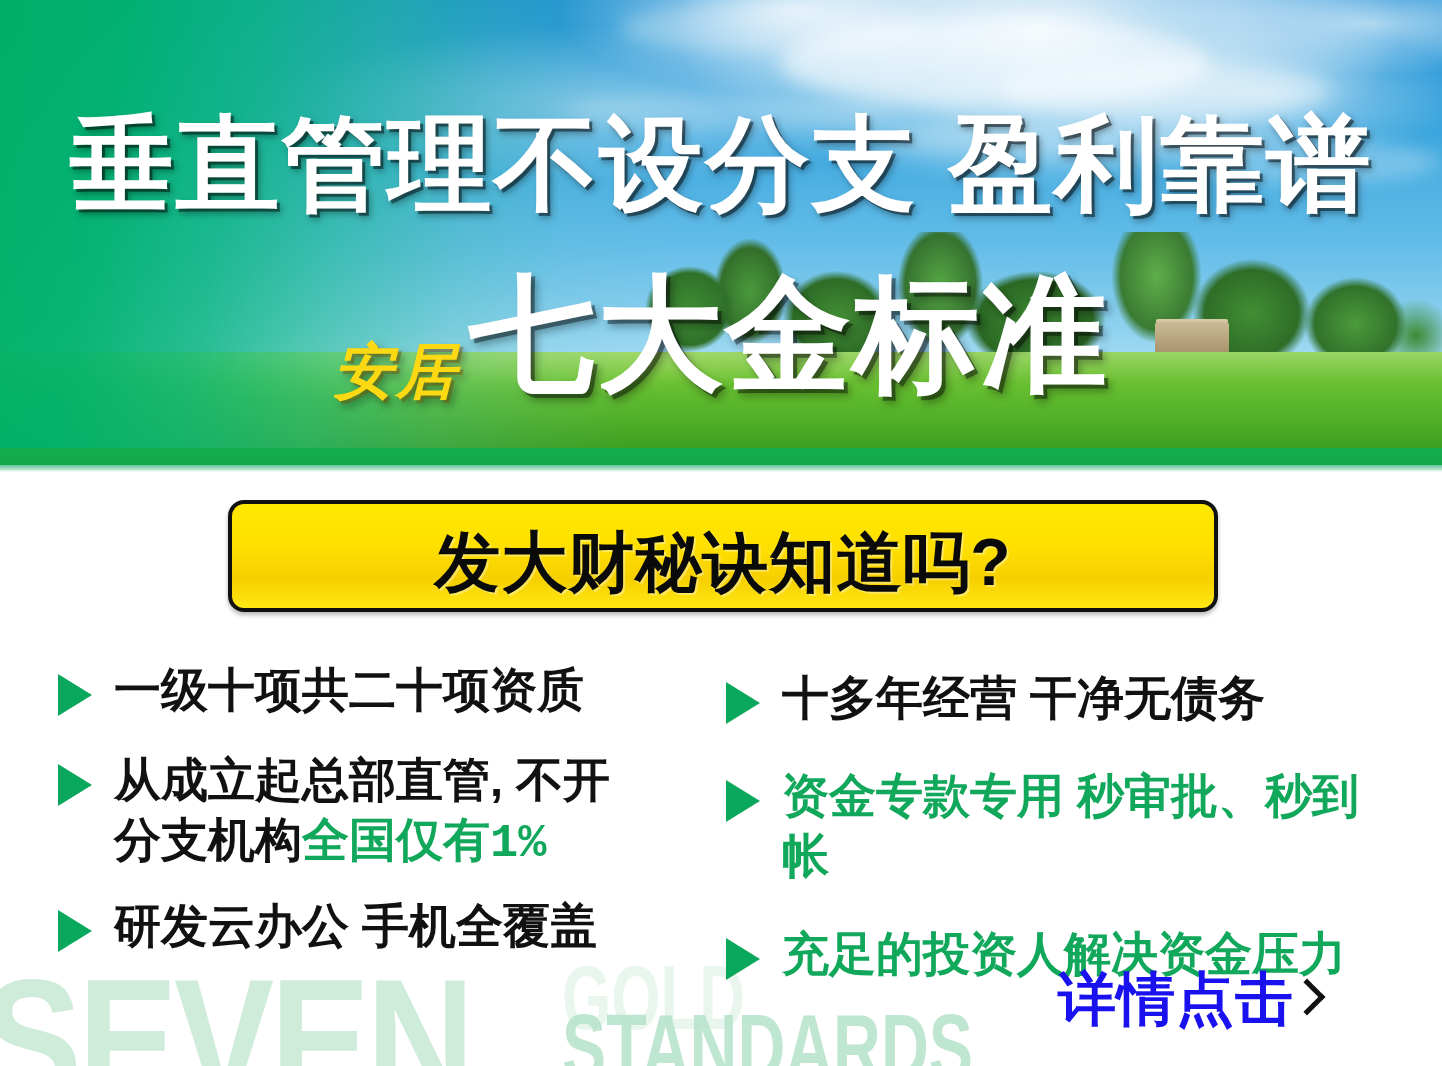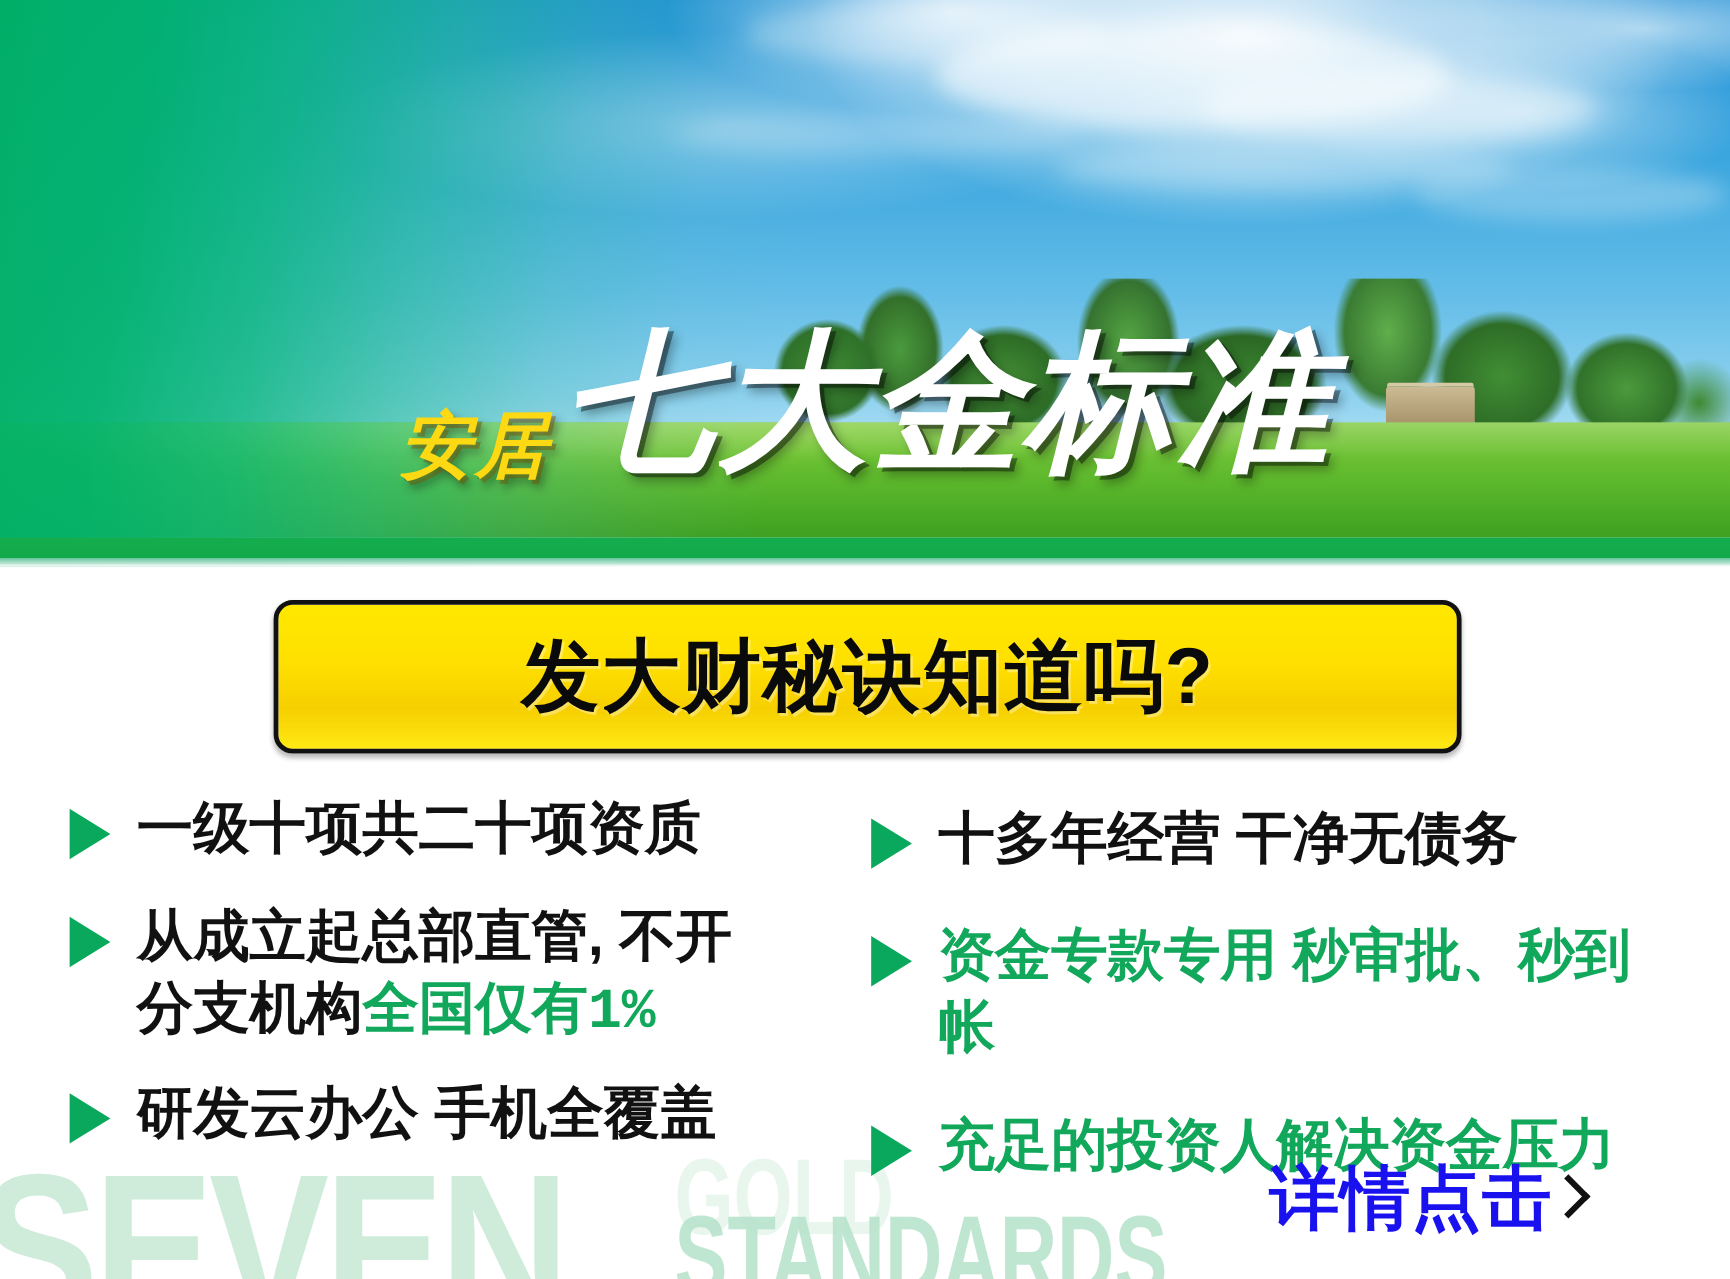--- a/index.html
+++ b/index.html
@@ -117,31 +117,30 @@
   }
   .head-main2 {
     display:inline-block;
     font-size:126px; font-weight:bold;
     color:#ffffff;
     letter-spacing:2px;
     margin-left:10px;
     text-shadow:
       4px 4px 0 rgba(0,0,0,.40),
       6px 7px 9px rgba(0,0,0,.33);
-    font-style: italic;
   }
 
   
   .yellow-banner {
-    position:absolute; left:228px; top:500px; width:990px; height:128px;
+    position:absolute; left:228px; top:500px; width:990px; height:112px;
     border:4px solid #111111;
     border-radius:16px;
     background:linear-gradient(180deg,#ffe800 0%, #ffe000 40%, #f6cf00 72%, #ffe914 100%);
     box-shadow:0 3px 4px rgba(0,0,0,.28);
-    display:flex; align-items:center; justify-content:center;
+    display:flex; align-items:flex-end; justify-content:center;
   }
   .yellow-banner-text {
     font-size:66px; font-weight:bold; color:#0a0a0a;
     letter-spacing:1px; white-space:nowrap;
     text-shadow:2px 2px 0 rgba(255,255,255,.35);
   }
 
   
   .wm { position:absolute; pointer-events:none; font-weight:bold; }
   .wm-seven {
@@ -225,20 +224,21 @@
   <div class="cloud" style="left:1180px;top:140px;width:260px;height:44px;opacity:.5;"></div>
   <div class="cloud" style="left:560px;top:96px;width:340px;height:34px;opacity:.35;"></div>
 
   <div class="hero-trees"></div>
   <div class="hero-house"></div>
   <div class="hero-grass"></div>
   <div class="hero-tint"></div>
   <div class="hero-band"></div>
   <div class="hero-band2"></div>
 
+  <div class="head-line1">垂直管理不设分支 盈利靠谱</div>
 
   <div class="head-line2">
     <span class="head-anju">安居</span><span class="head-main2">七大金标准</span>
   </div>
 </div>
 
 <div class="yellow-banner">
   <span class="yellow-banner-text">发大财秘诀知道吗?</span>
 </div>
 

